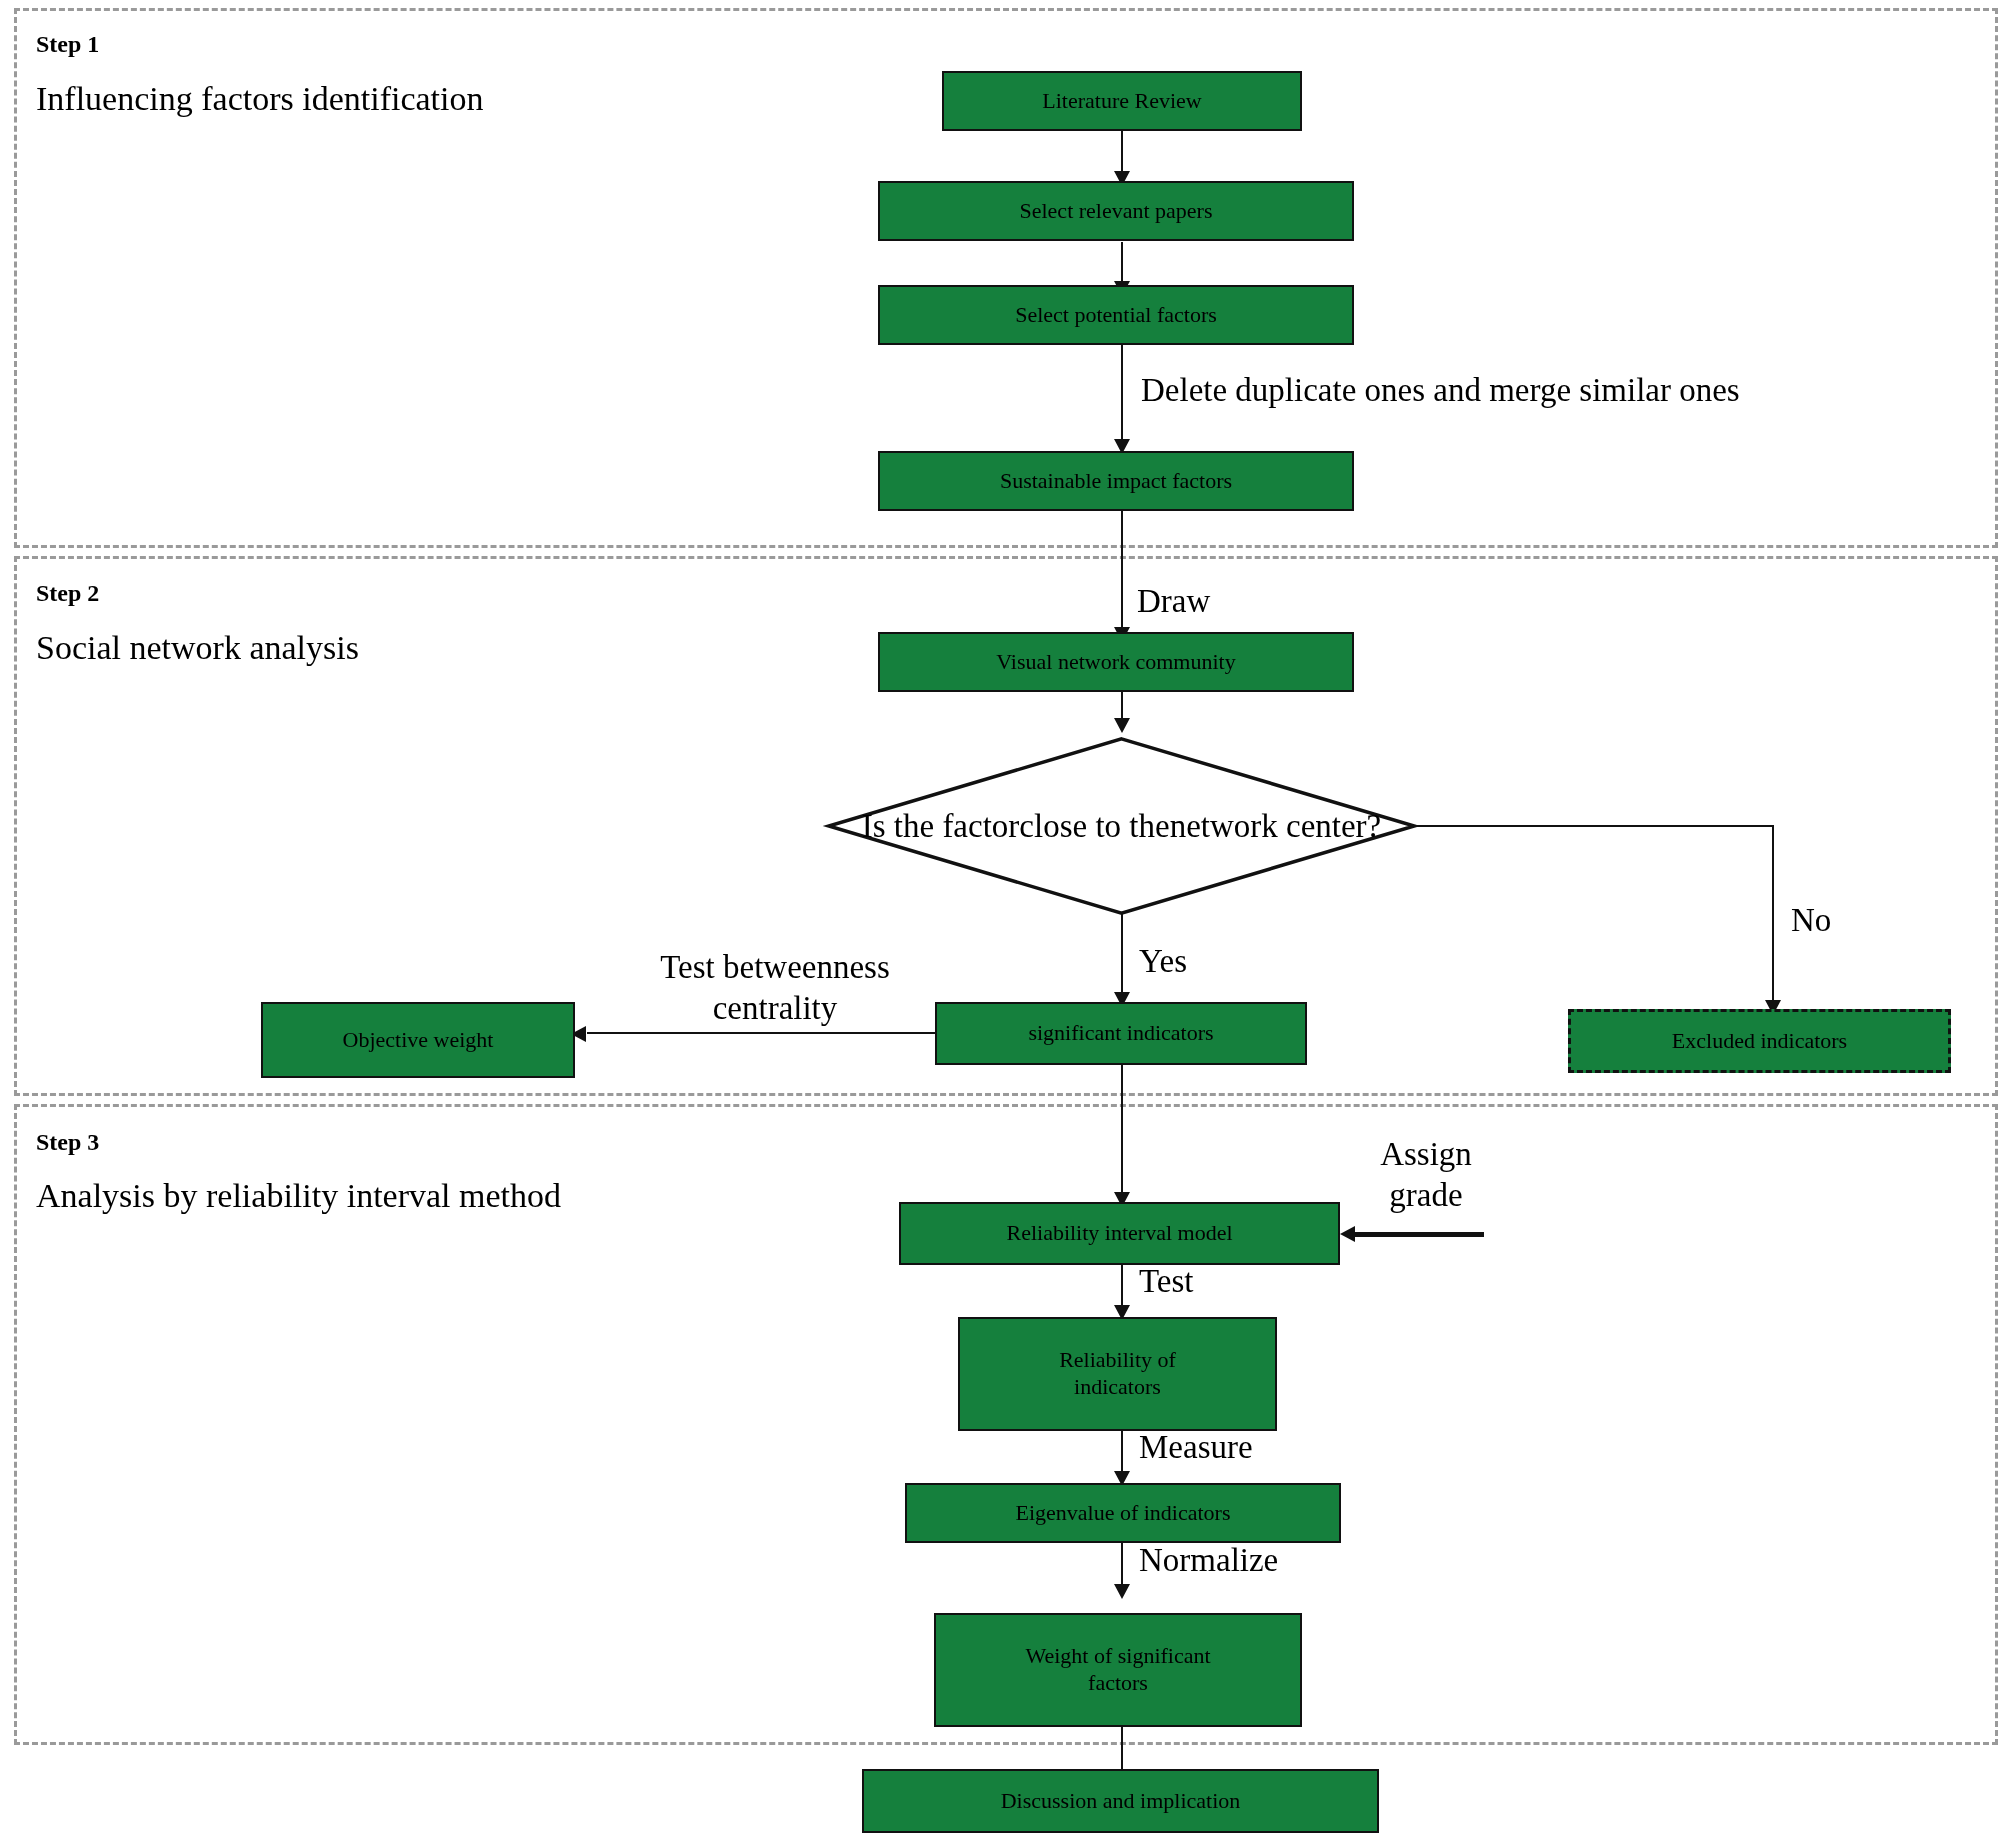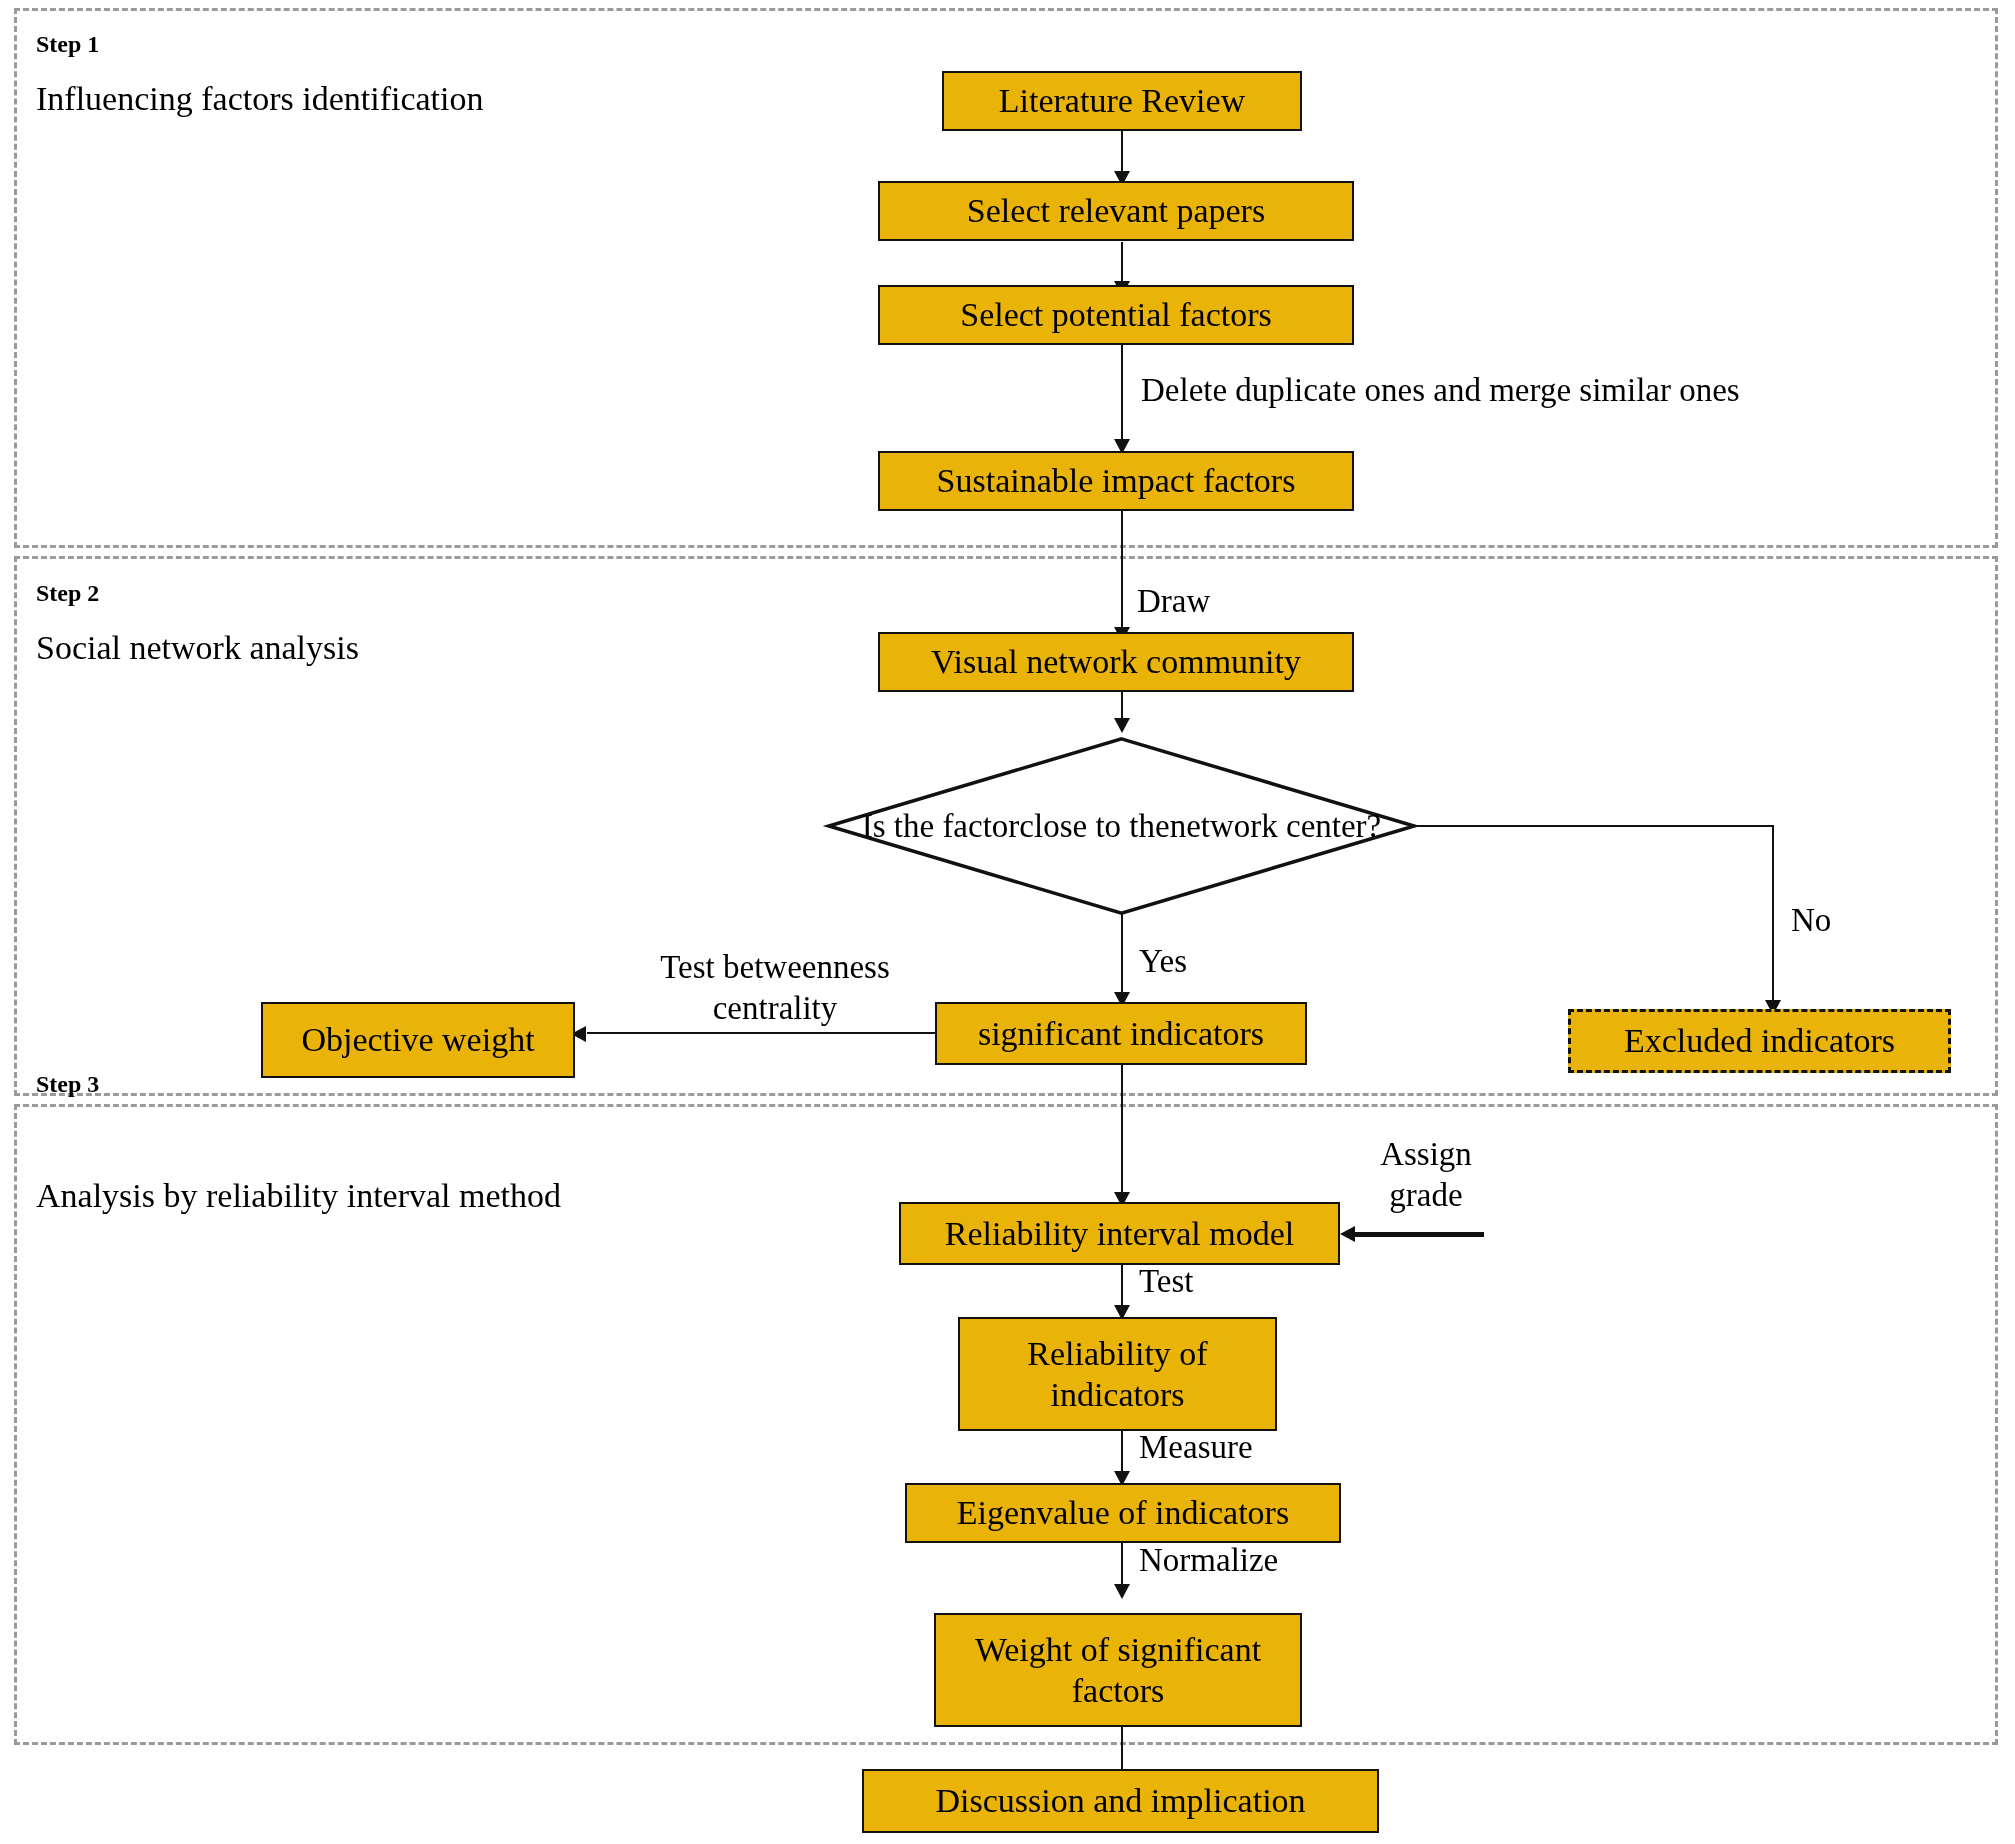--- a/index.html
+++ b/index.html
@@ -35,26 +35,26 @@
     font-size: 24px;
   }
   .step-sub {
     font-size: 34px;
   }
   
   .node {
     position: absolute;
     box-sizing: border-box;
     border: 2.9px solid #111;
-    background: #eab308;
+    background: #15803d;
     display: flex;
     align-items: center;
     justify-content: center;
     text-align: center;
-    font-size: 34px;
+    font-size: 22px;
     line-height: 1.22;
     color: #000;
     padding: 0 21px;
   }
   .node.dashed {
     border: 3.5px dashed #111;
   }
   
   .diamond-wrap {
     position: absolute;
@@ -125,21 +125,21 @@
 
   <div class="step-box" style="left:14px; top:8.1px; width:1984px; height:540px;"></div>
   <div class="step-label step-title" style="left:36px; top:29px;">Step 1</div>
   <div class="step-label step-sub" style="left:36px; top:77px;">Influencing factors identification</div>
 
   <div class="step-box" style="left:14px; top:556px; width:1984px; height:540px;"></div>
   <div class="step-label step-title" style="left:36px; top:578px;">Step 2</div>
   <div class="step-label step-sub" style="left:36px; top:626px;">Social network analysis</div>
 
   <div class="step-box" style="left:14px; top:1104px; width:1984px; height:641px;"></div>
-  <div class="step-label step-title" style="left:36px; top:1069px;">Step 3</div>
+  <div class="step-label step-title" style="left:36px; top:1127px;">Step 3</div>
   <div class="step-label step-sub" style="left:36px; top:1174px;">Analysis by reliability interval method</div>
 
   <div class="node" style="left:942px; top:71px; width:360px; height:60px;">Literature Review</div>
 
   <div class="vline" style="left:1121px; top:131px; height:45px;"></div>
   <div class="arrow-down" style="left:1114px; top:171px;"></div>
 
   <div class="node" style="left:878px; top:181px; width:476px; height:60px;">Select relevant papers</div>
 
   <div class="vline" style="left:1121px; top:242px; height:45px;"></div>

